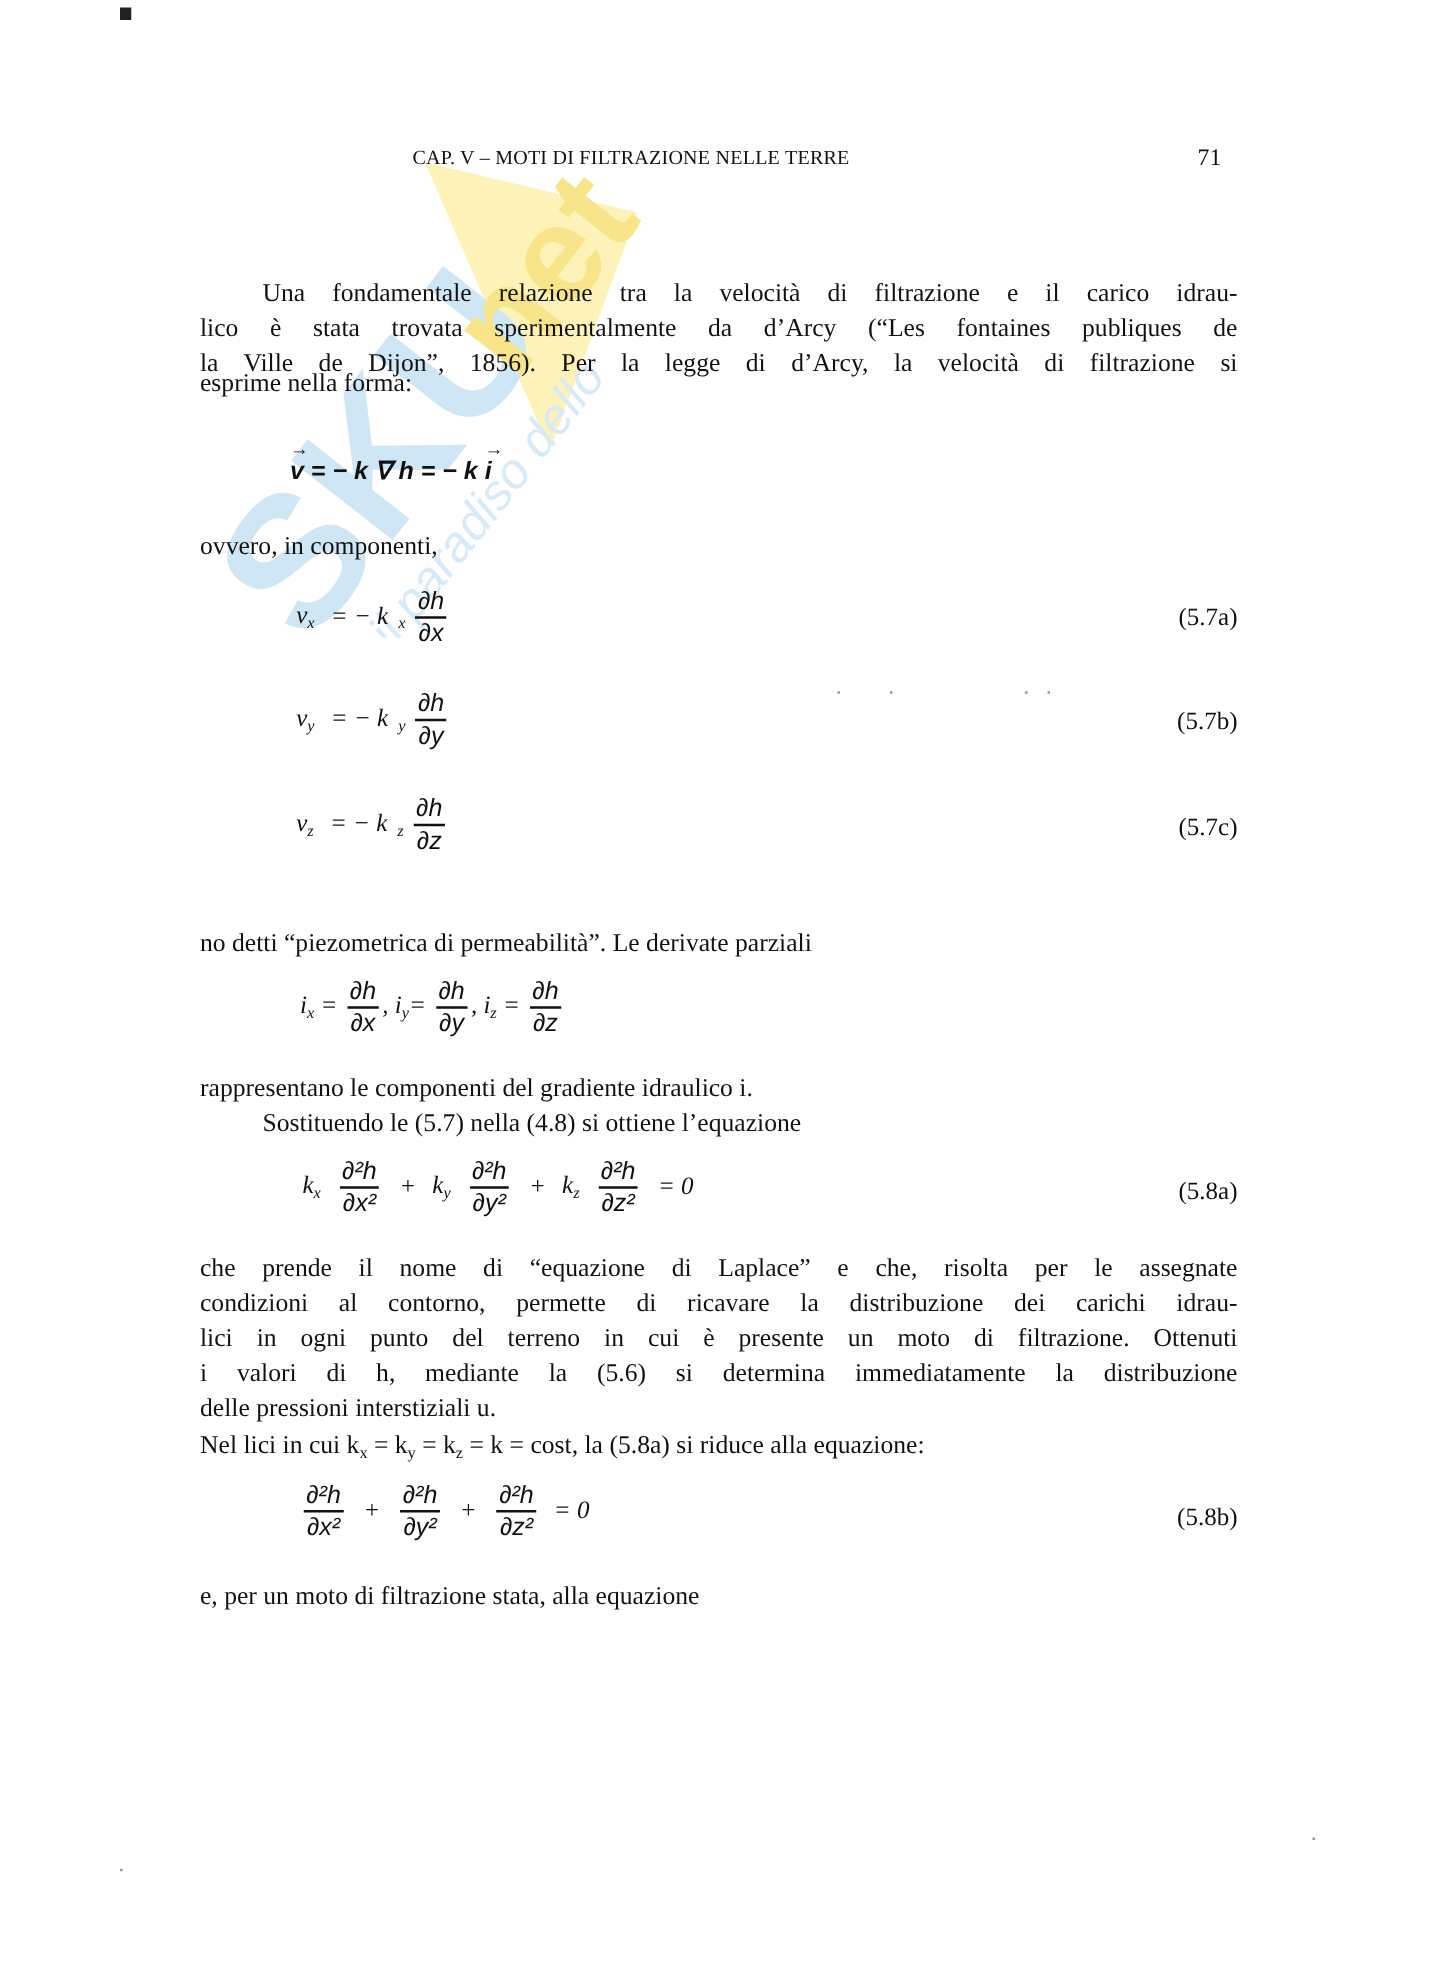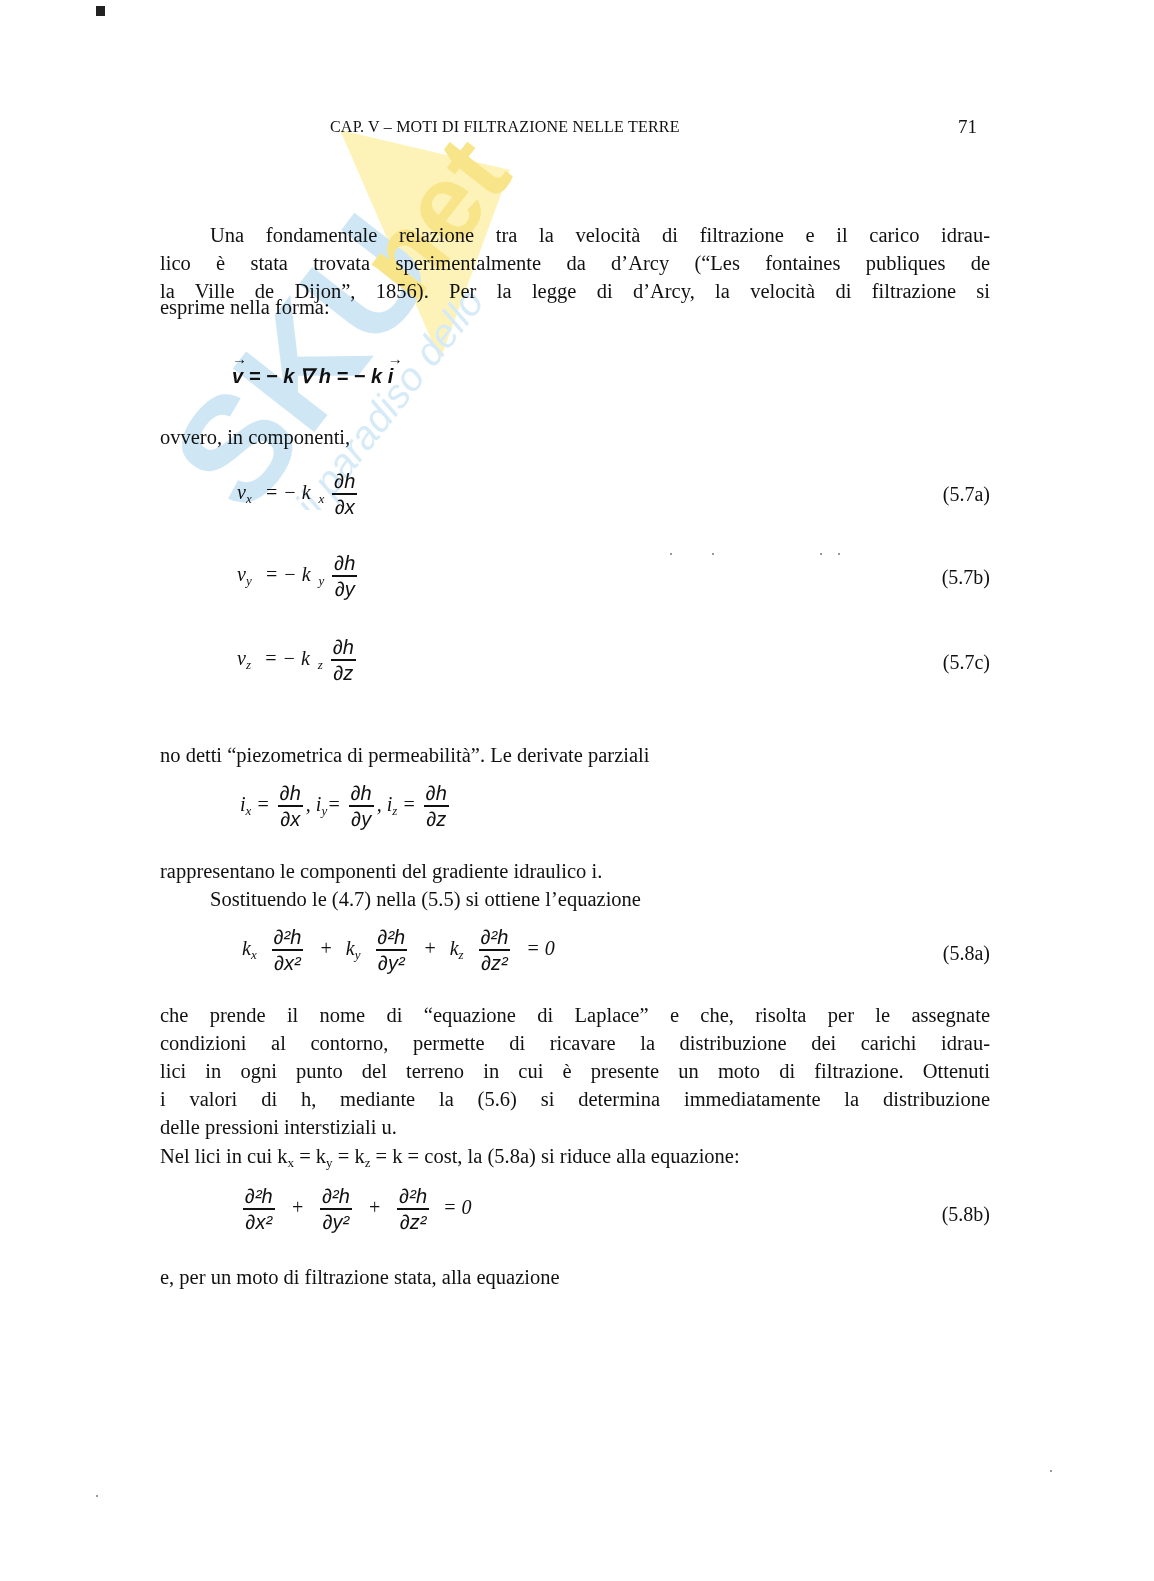--- a/index.html
+++ b/index.html
@@ -120,21 +120,21 @@
       </span><span>,</span>
     <span>i</span><span class="sub">z</span>
     <span>=</span>
     <span class="frac">
         <span class="num">∂h</span>
         <span class="den">∂z</span>
       </span>
   </div>
 
   <div class="line" style="top:858px">rappresentano le componenti del gradiente idraulico i.</div>
-  <div class="line indent" style="top:886px">Sostituendo le (4.7) nella (5.5) si ottiene l’equazione</div>
+  <div class="line indent" style="top:886px">Sostituendo le (5.7) nella (4.8) si ottiene l’equazione</div>
 
   <div class="math" style="left:242px;top:926px">
     <span>k</span><span class="sub">x</span>
     <span class="frac" style="margin-left:10px">
         <span class="num">∂²h</span>
         <span class="den">∂x²</span>
       </span>
     <span class="op">+</span>
     <span>k</span><span class="sub">y</span>
     <span class="frac" style="margin-left:10px">

